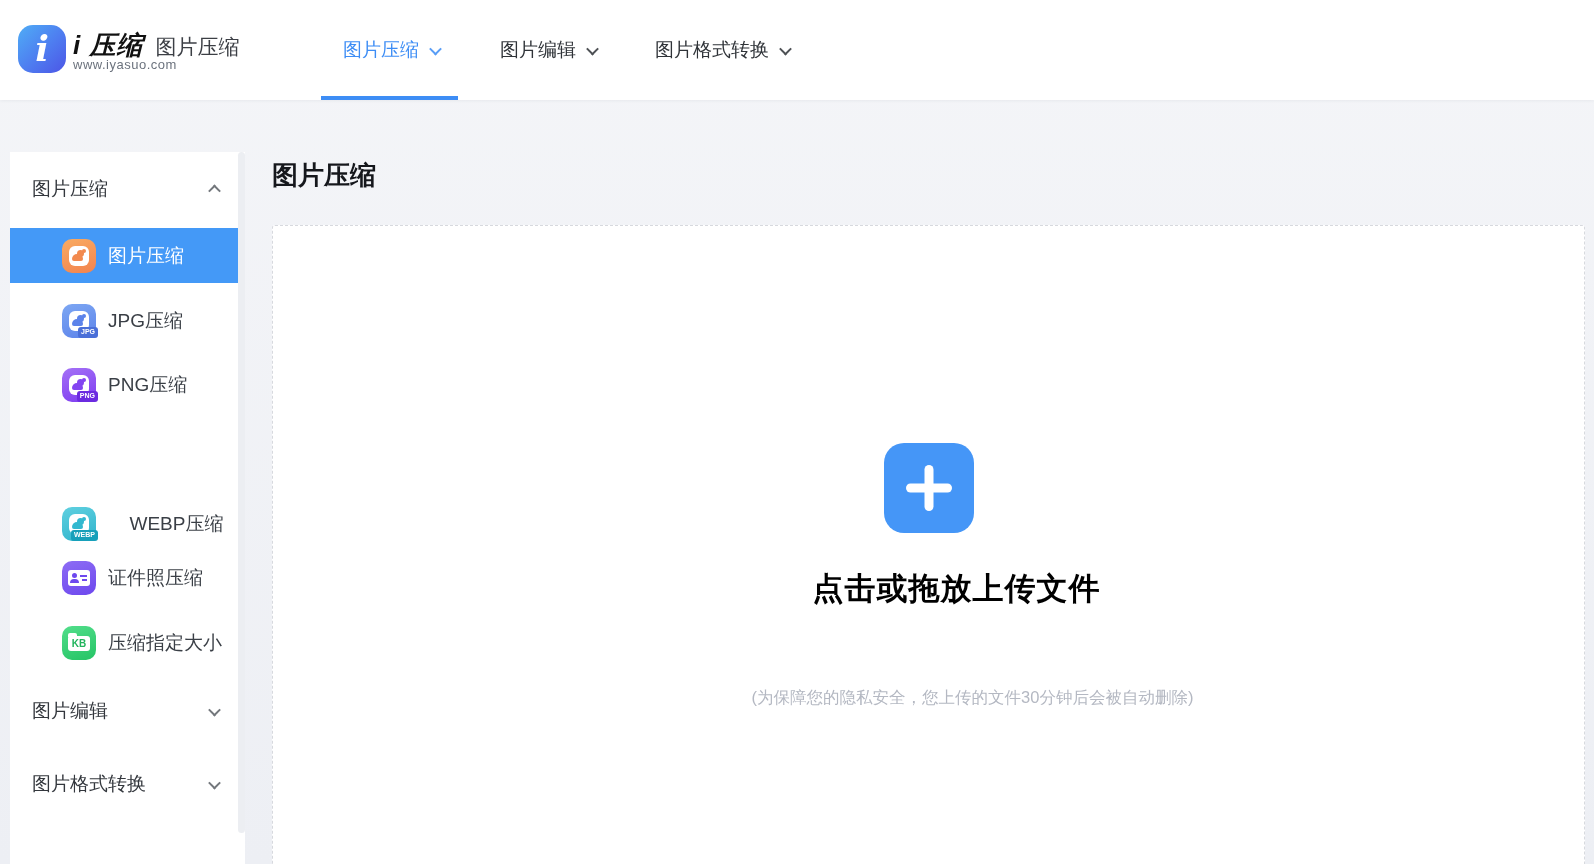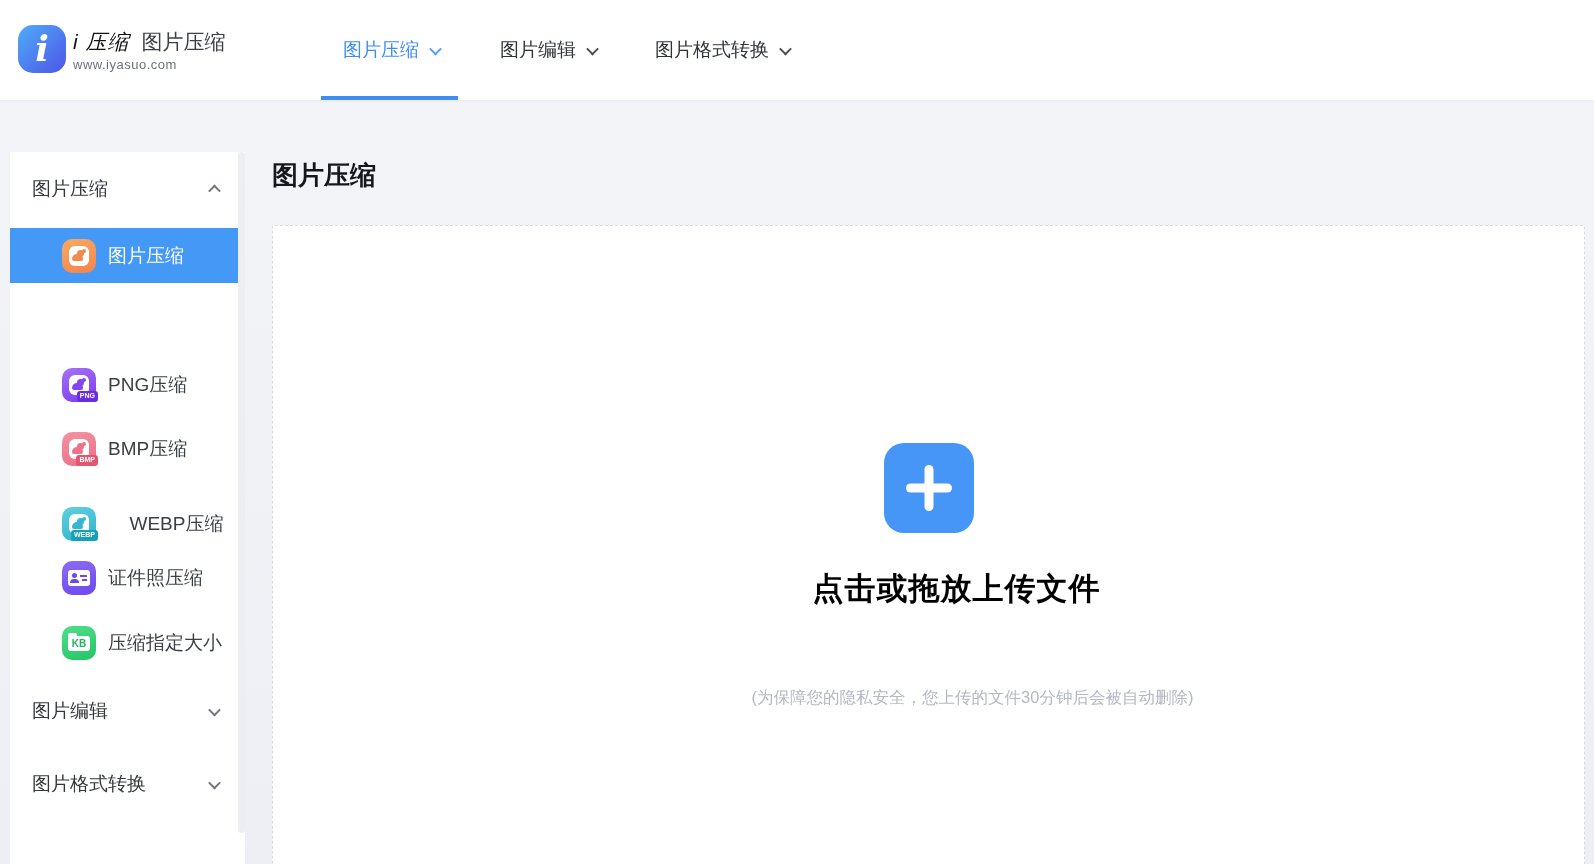--- a/index.html
+++ b/index.html
@@ -22,21 +22,21 @@
     border-radius:15px;
     background:linear-gradient(135deg,#4fadf6 0%,#4e7cf0 55%,#4c55e6 100%);
     display:flex; align-items:center; justify-content:center;
   }
   .logo-i {
     color:#fff; font-family:"DejaVu Serif","Liberation Serif",serif;
     font-style:italic; font-weight:bold; font-size:36px; line-height:1;
     margin-top:-3px;
   }
   .brand-line1 { position:absolute; left:73px; top:28px; white-space:nowrap; }
-  .brand-name { font-size:21px; font-weight:normal; color:#111; font-style:italic; letter-spacing:1px; }
+  .brand-name { font-size:26px; font-weight:bold; color:#111; font-style:italic; letter-spacing:1px; }
   .brand-sub  { font-size:21px; color:#3c3f45; margin-left:12px; font-style:normal; font-weight:normal; }
   .brand-url  { position:absolute; left:73px; top:57px; font-size:13px; color:#6b727d; letter-spacing:.5px; }
 
   .nav-item {
     position:absolute; top:0; height:100px; display:flex; align-items:center;
     gap:12px; font-size:19px; color:#2f3338; cursor:pointer;
   }
   .nav-item.active { color:#3d8df5; }
   .chev {
     width:9px; height:9px; border-right:2px solid currentColor; border-bottom:2px solid currentColor;
@@ -201,42 +201,42 @@
     <div class="sb-item active" style="top:76px;">
       <span class="app-ic ic-orange">
         <span class="pic-glyph">
             <span class="cloud c-orange"></span>
             <span class="dot c-orange"></span>
           </span>
       </span>
       <span class="label">图片压缩</span>
     </div>
 
+    <div class="sb-item" style="top:141px;">
+      <span class="app-ic ic-jpg">
+        <span class="pic-glyph">
+            <span class="cloud c-jpg"></span>
+            <span class="dot c-jpg"></span>
+          </span>
+        <span class="fmt-badge b-jpg">JPG</span>
+      </span>
+      <span class="label">JPG压缩</span>
+    </div>
 
     <div class="sb-item" style="top:205px;">
       <span class="app-ic ic-png">
         <span class="pic-glyph">
             <span class="cloud c-png"></span>
             <span class="dot c-png"></span>
           </span>
         <span class="fmt-badge b-png">PNG</span>
       </span>
       <span class="label">PNG压缩</span>
     </div>
 
-    <div class="sb-item" style="top:269px;">
-      <span class="app-ic ic-bmp">
-        <span class="pic-glyph">
-            <span class="cloud c-bmp"></span>
-            <span class="dot c-bmp"></span>
-          </span>
-        <span class="fmt-badge b-bmp">BMP</span>
-      </span>
-      <span class="label">BMP压缩</span>
-    </div>
 
     <div class="sb-item" style="top:344px;justify-content:center;">
       <span class="app-ic ic-webp">
         <span class="pic-glyph">
             <span class="cloud c-webp"></span>
             <span class="dot c-webp"></span>
           </span>
         <span class="fmt-badge b-webp">WEBP</span>
       </span>
       <span class="label">WEBP压缩</span>

